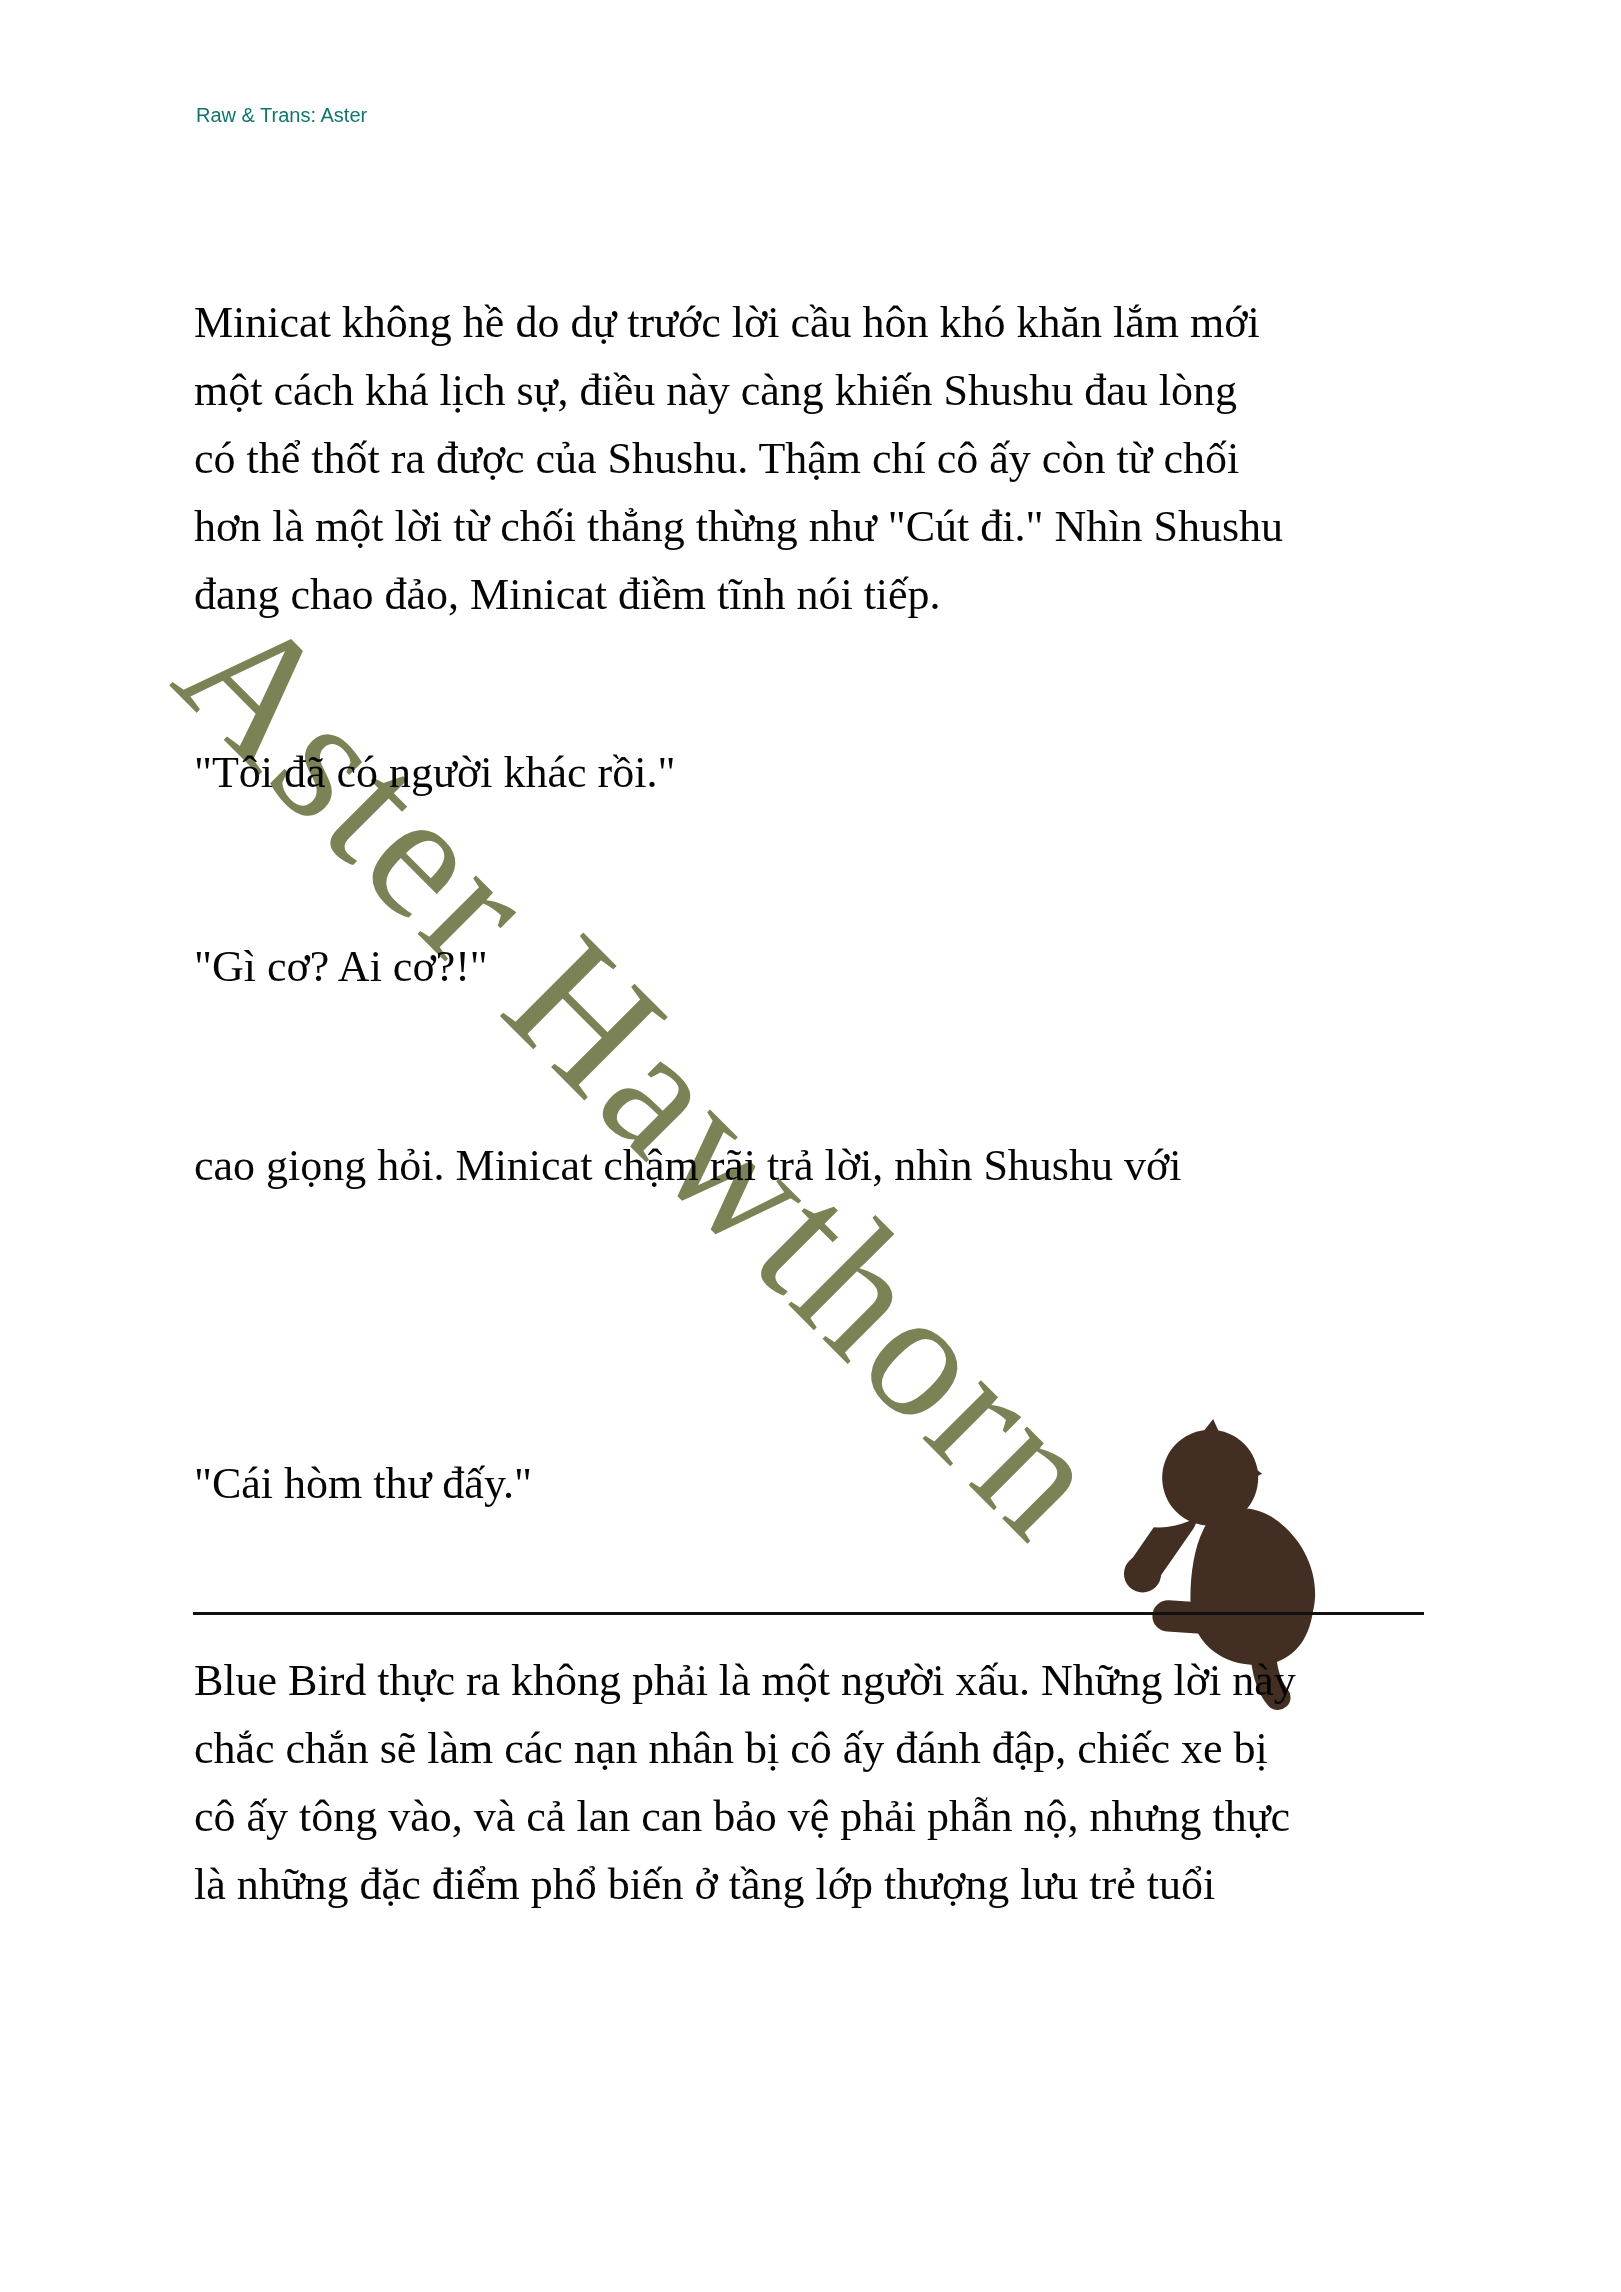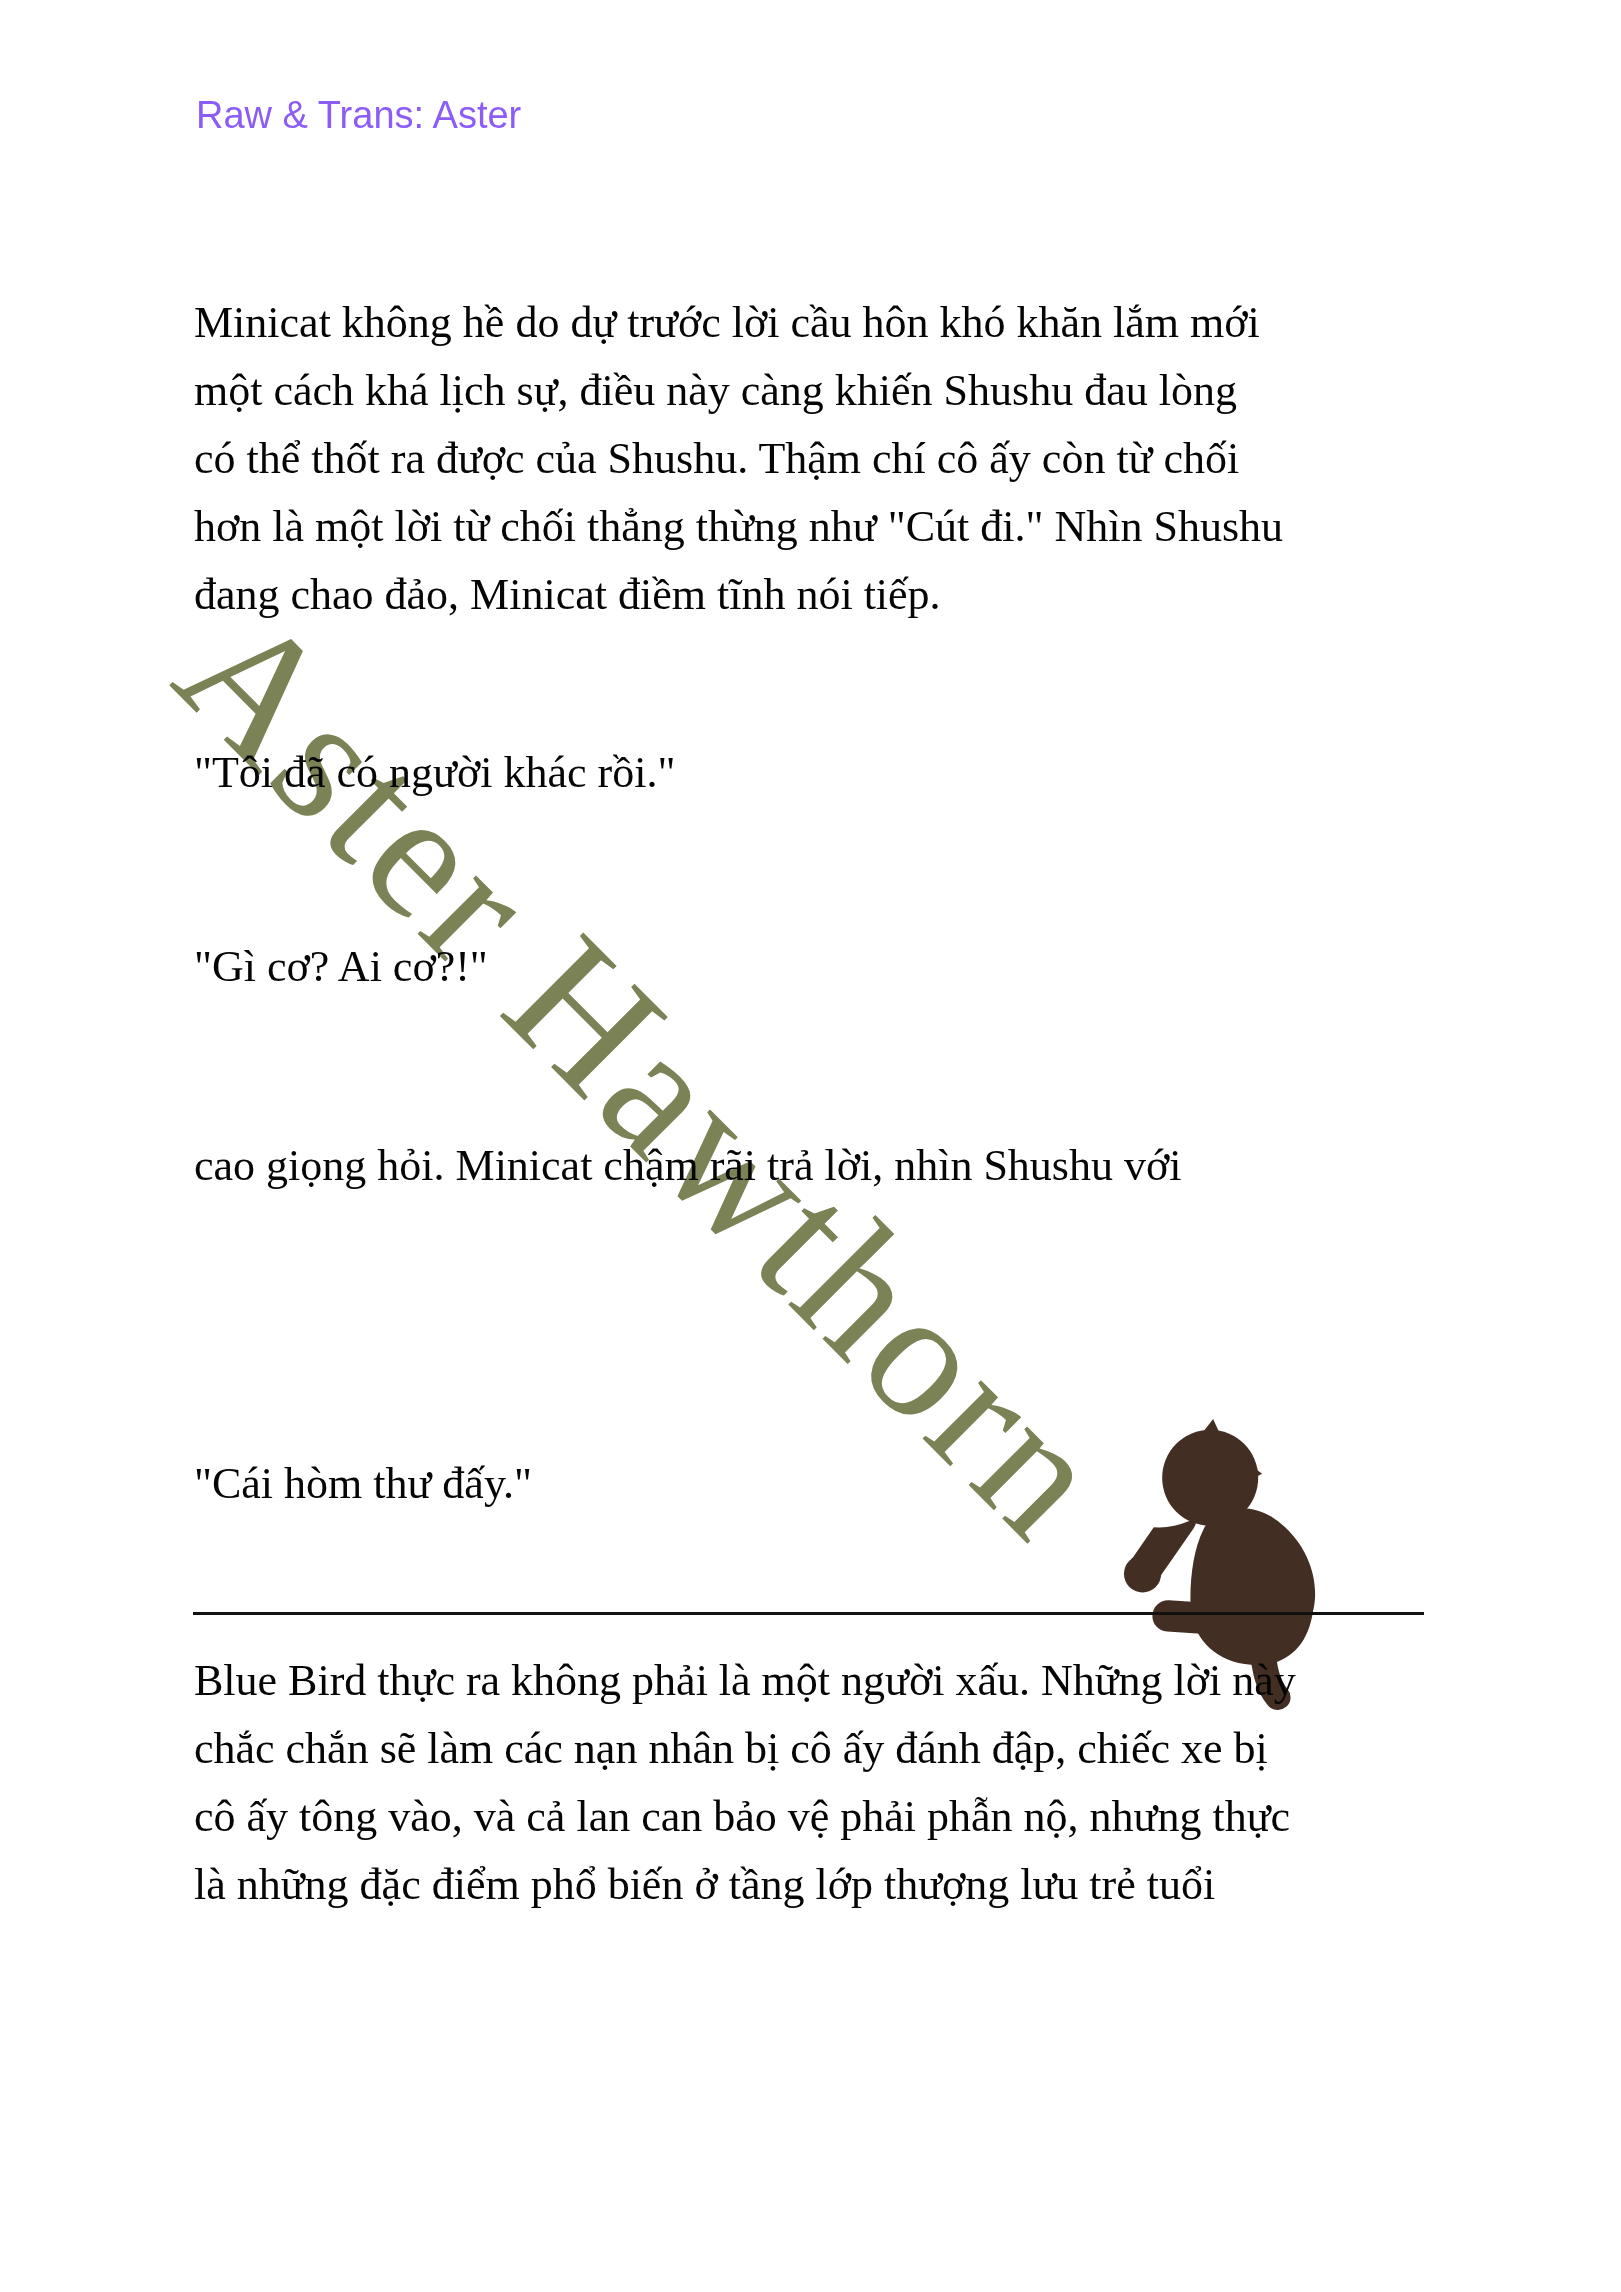--- a/index.html
+++ b/index.html
@@ -6,21 +6,21 @@
   .page{
     position:relative;
     width:1621px;height:2293px;
     background:#ffffff;
     overflow:hidden;
     font-family:"Liberation Serif",serif;
   }
   .credit{
     position:absolute;left:196px;top:98px;
     font-family:"Liberation Sans",sans-serif;
-    font-size:38px;line-height:35px;color:#8b5cf6;
+    font-size:20px;line-height:35px;color:#0f766e;
     z-index:5;white-space:nowrap;
   }
   .watermark{
     position:absolute;left:274px;top:578px;
     font-family:"Liberation Serif",serif;
     font-size:180px;line-height:1;letter-spacing:4.9px;
     transform:rotate(45deg);transform-origin:0 0;
     white-space:nowrap;
     z-index:1;
   }

